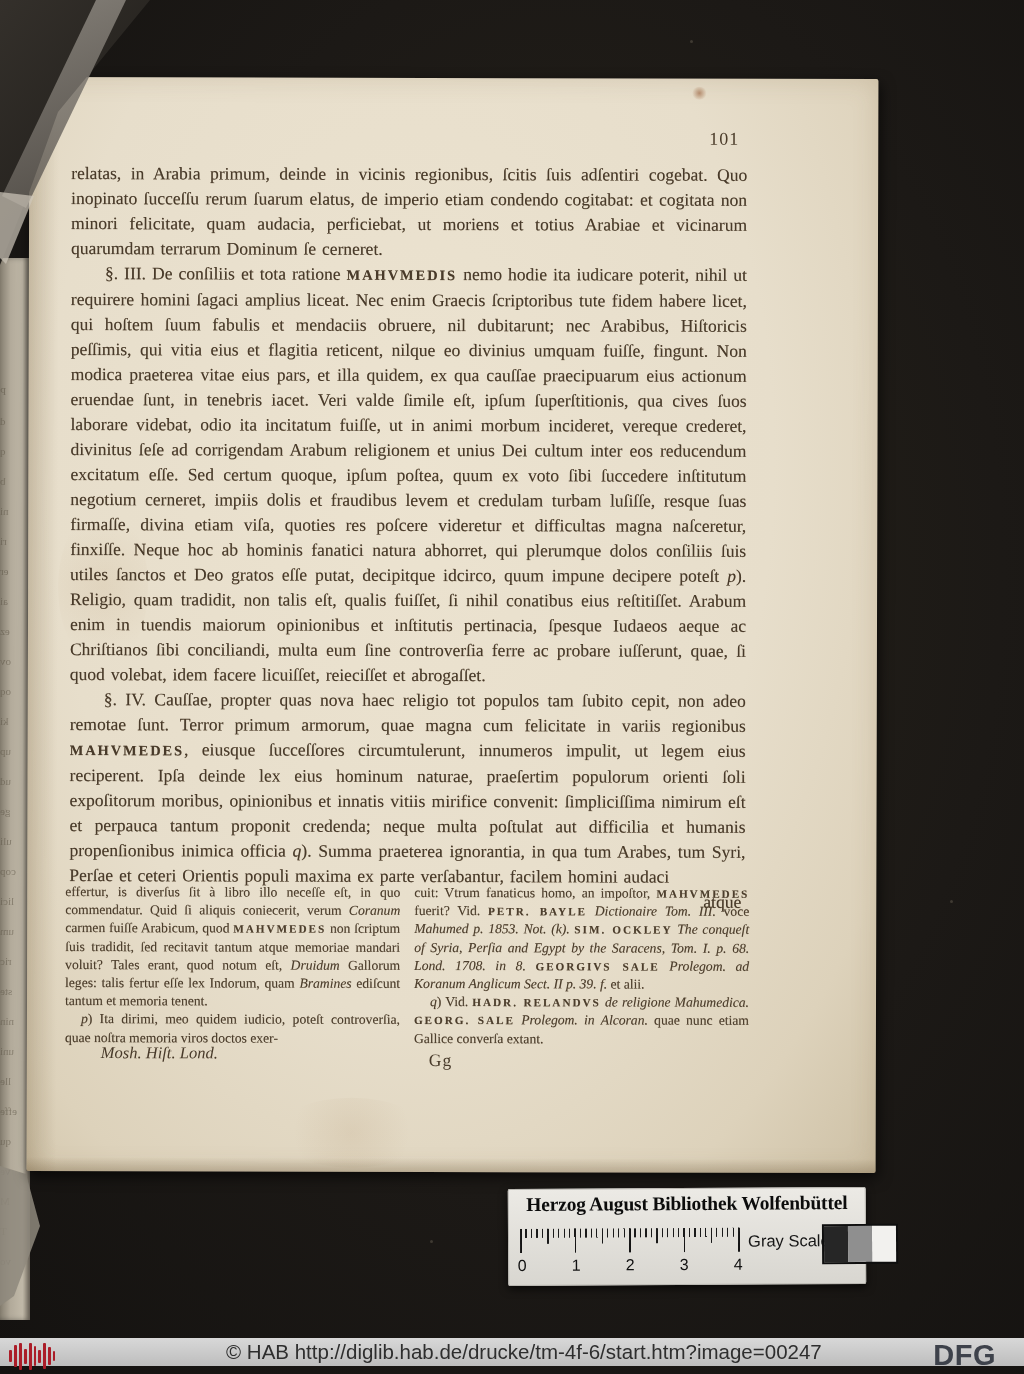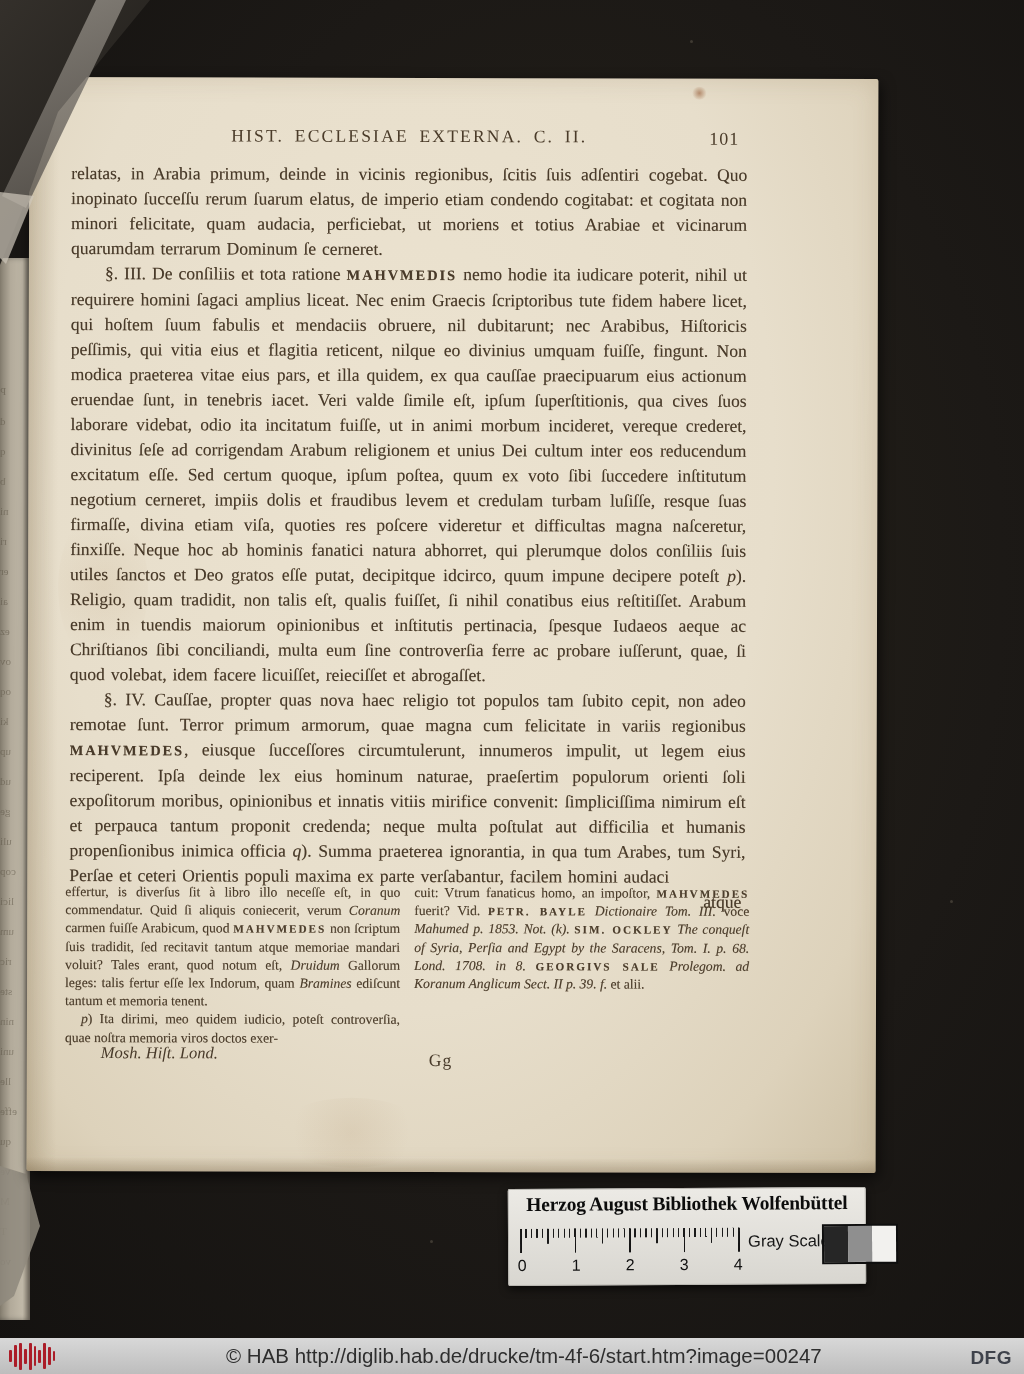--- a/index.html
+++ b/index.html
@@ -72,35 +72,35 @@
           repeating-linear-gradient(90deg,#1a1a1a 0 1.4px,transparent 1.4px 27.25px),
           repeating-linear-gradient(90deg,#141414 0 1.7px,transparent 1.7px 54.5px);
         background-size:220px 9px,220px 15px,220px 24px;
         background-repeat:no-repeat;}
   .rnum{position:absolute;top:28px;width:20px;margin-left:-10px;text-align:center;
         color:#111;font-size:16px;}
   .gs-label{position:absolute;left:240px;top:44px;color:#161616;font-size:16.5px;}
   .patchwrap{position:absolute;left:314px;top:37px;display:flex;border:2px solid #0e0e0e;width:72px;height:36px;}
   .patchwrap span{flex:1;}
   
-  .footer{position:absolute;left:0;top:1338px;width:1024px;height:36px;z-index:6;
+  .footer{position:absolute;left:0;top:1338px;width:1024px;height:28px;z-index:6;
         background:linear-gradient(180deg,#d8d8d8,#bdbdbd);
         font-family:"Liberation Sans","DejaVu Sans",sans-serif;}
   .barcode{position:absolute;left:9px;top:3px;height:30px;width:56px;display:flex;
         align-items:center;gap:2px;}
   .barcode i{display:block;width:3px;background:#ab1d28;border-radius:1px;}
   .barcode i:nth-child(1){height:12px}.barcode i:nth-child(2){height:22px}
   .barcode i:nth-child(3){height:27px}.barcode i:nth-child(4){height:15px}
   .barcode i:nth-child(5){height:27px}.barcode i:nth-child(6){height:20px;width:2px}
   .barcode i:nth-child(7){height:13px}.barcode i:nth-child(8){height:26px}
   .barcode i:nth-child(9){height:18px}.barcode i:nth-child(10){height:10px;width:2px}
   .url-text{position:absolute;left:50%;top:50%;transform:translate(-48%,-50%);
         color:#2e2e2e;font-size:20.5px;white-space:nowrap;}
-  .dfg{position:absolute;right:12px;top:1px;color:#3e424b;font-size:19px;font-weight:bold;
-        letter-spacing:.5px;font-family:"Liberation Sans","DejaVu Sans",sans-serif;margin-top:8px;}
+  .dfg{position:absolute;right:28px;top:1px;color:#3e424b;font-size:29px;font-weight:bold;
+        letter-spacing:.5px;font-family:"Liberation Sans","DejaVu Sans",sans-serif;}
 </style>
 </head>
 <body>
 
 <div id="stage">
 
   <div class="edge-strip">
     <div class="edge-ghost">P
 d
 q
@@ -133,38 +133,38 @@
 vo</div>
   </div>
   <div class="bottom-wedge"></div>
 
   <div class="page">
     <div class="stain s1"></div>
     <div class="stain s2"></div>
     <div class="stain s3"></div>
 
     <div class="page-header">
-      <span class="htitle">HIST. ECCLESIAE EXTERNA. C. II.</span>
       <span class="pnum">101</span>
     </div>
 
     <div class="main-text">
       <p>relatas, in Arabia primum, deinde in vicinis regionibus, ſcitis ſuis adſentiri cogebat.   Quo inopinato ſucceſſu rerum ſuarum elatus, de imperio etiam condendo cogitabat: et cogitata non minori felicitate, quam audacia, perficiebat, ut moriens et totius Arabiae et vicinarum quarumdam terrarum Dominum ſe cerneret.</p>
       <p class="ind">§. III.   De conſiliis et tota ratione <span class="sc">mahvmedis</span> nemo hodie ita iudicare poterit, nihil ut requirere homini ſagaci amplius liceat.  Nec enim Graecis ſcriptoribus tute fidem habere licet, qui hoſtem ſuum fabulis et mendaciis obruere, nil dubitarunt;  nec Arabibus, Hiſtoricis peſſimis, qui vitia eius et flagitia reticent, nilque eo divinius umquam fuiſſe, fingunt.   Non modica praeterea vitae eius pars, et illa quidem, ex qua cauſſae praecipuarum eius actionum eruendae ſunt, in tenebris iacet.  Veri valde ſimile eſt, ipſum ſuperſtitionis, qua cives ſuos laborare videbat, odio ita incitatum fuiſſe, ut in animi morbum incideret, vereque crederet, divinitus ſeſe ad corrigendam Arabum religionem et unius Dei cultum inter eos reducendum excitatum eſſe.   Sed certum quoque, ipſum poſtea, quum ex voto ſibi ſuccedere inſtitutum negotium cerneret, impiis dolis et fraudibus levem et credulam turbam luſiſſe, resque ſuas firmaſſe, divina etiam viſa, quoties res poſcere videretur et difficultas magna naſceretur, finxiſſe.   Neque hoc ab hominis fanatici natura abhorret, qui plerumque dolos conſiliis ſuis utiles ſanctos et Deo gratos eſſe putat, decipitque idcirco, quum impune decipere poteſt <i>p</i>).   Religio, quam tradidit, non talis eſt, qualis fuiſſet, ſi nihil conatibus eius reſtitiſſet.   Arabum enim in tuendis maiorum opinionibus et inſtitutis pertinacia, ſpesque Iudaeos aeque ac Chriſtianos ſibi conciliandi, multa eum ſine controverſia ferre ac probare iuſſerunt, quae, ſi quod volebat, idem facere licuiſſet, reieciſſet et abrogaſſet.</p>
       <p class="ind">§. IV.   Cauſſae, propter quas nova haec religio tot populos tam ſubito cepit, non adeo remotae ſunt.   Terror primum armorum, quae magna cum felicitate in variis regionibus <span class="sc">mahvmedes</span>, eiusque ſucceſſores circumtulerunt, innumeros impulit, ut legem eius reciperent.   Ipſa deinde lex eius hominum naturae, praeſertim populorum orienti ſoli expoſitorum moribus, opinionibus et innatis vitiis mirifice convenit:  ſimpliciſſima nimirum eſt et perpauca tantum proponit credenda;  neque multa poſtulat aut difficilia et humanis propenſionibus inimica officia <i>q</i>).   Summa praeterea ignorantia, in qua tum Arabes, tum Syri, Perſae et ceteri Orientis populi maxima ex parte verſabantur, facilem homini audaci</p>
       <div class="catchword">atque</div>
     </div>
 
     <div class="footnotes">
       <div class="fncol">
         <p>effertur, is diverſus ſit à libro illo neceſſe eſt, in quo commendatur.   Quid ſi aliquis coniecerit, verum <i>Coranum</i> carmen fuiſſe Arabicum, quod <span class="sc">mahvmedes</span> non ſcriptum ſuis tradidit, ſed recitavit tantum atque memoriae mandari voluit? Tales erant, quod notum eſt, <i>Druidum</i> Gallorum leges:  talis fertur eſſe lex Indorum, quam <i>Bramines</i> ediſcunt tantum et memoria tenent.</p>
         <p class="ind"><i>p</i>) Ita dirimi, meo quidem iudicio, poteſt controverſia, quae noſtra memoria viros doctos exer-</p>
       </div>
       <div class="fncol">
         <p>cuit:  Vtrum fanaticus homo, an impoſtor, <span class="sc">mahvmedes</span> fuerit?   Vid. <span class="sc">petr. bayle</span> <i>Dictionaire Tom. III.</i> voce <i>Mahumed p. 1853. Not. (k).</i> <span class="sc">sim. ockley</span> <i>The conqueſt of Syria, Perſia and Egypt by the Saracens, Tom. I. p. 68. Lond. 1708. in 8.</i> <span class="sc">georgivs sale</span> <i>Prolegom. ad Koranum Anglicum Sect. II p. 39. f.</i> et alii.</p>
+        <p class="ind"><i>q</i>) Vid. <span class="sc">hadr. relandvs</span> <i>de religione Mahumedica.</i> <span class="sc">georg. sale</span> <i>Prolegom. in Alcoran.</i> quae nunc etiam Gallice converſa extant.</p>
       </div>
     </div>
 
     <div class="sig-left">Mosh. Hiſt. Lond.</div>
     <div class="sig-mark">Gg</div>
   </div>
 
   <div class="cover-dark"></div>
   <div class="cover-sheen"></div>
   <div class="cover-glint"></div>

